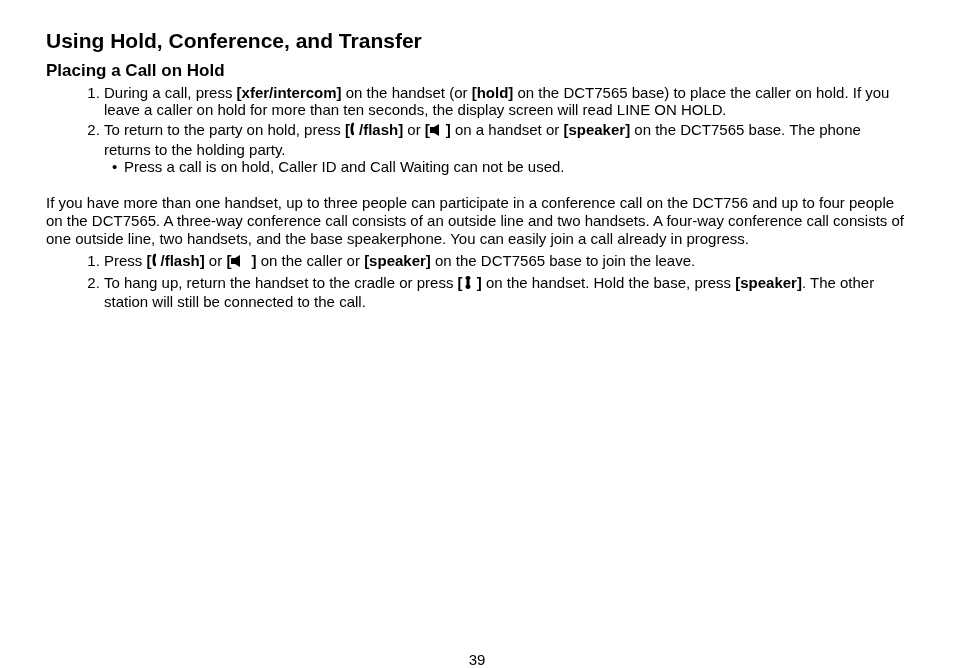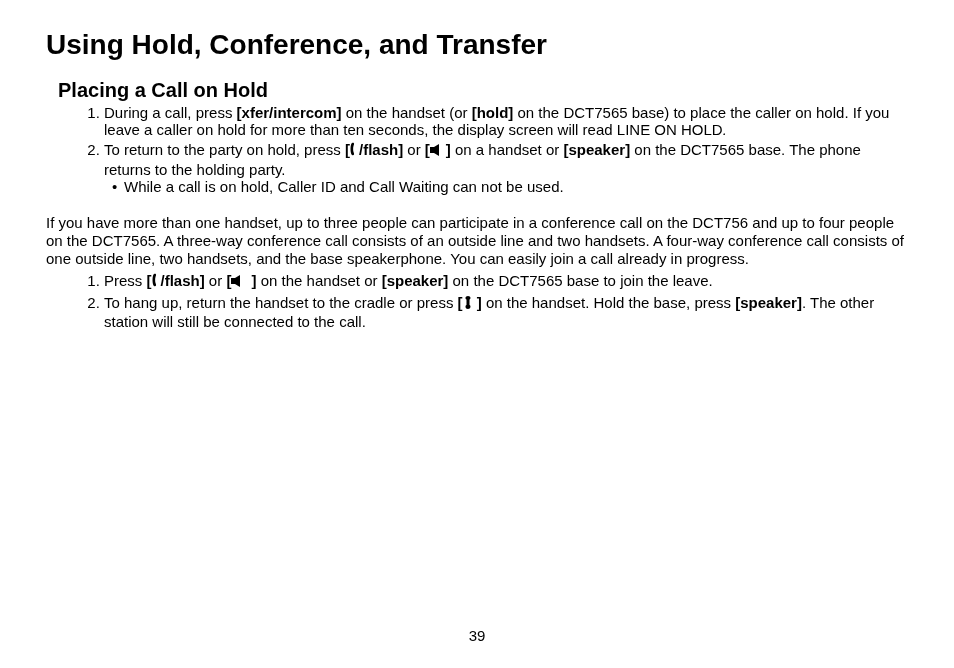--- a/index.html
+++ b/index.html
@@ -12,29 +12,29 @@
     color: #000;
   }
   .page {
     box-sizing: border-box;
     padding: 28px 46px 0 46px;
     width: 954px;
     height: 668px;
     position: relative;
   }
   h1 {
-    font-size: 28px;
+    font-size: 21px;
     font-weight: bold;
-    margin: 0 0 16px 0;
+    margin: 0 0 8px 0;
     line-height: 1.2;
   }
   h2 {
-    font-size: 20px;
+    font-size: 17px;
     font-weight: bold;
-    margin: 2px 0 2px 12px;
+    margin: 2px 0 2px 0;
     line-height: 1.2;
   }
   ol {
     margin: 0 0 4px 0;
     padding-left: 58px;
     font-size: 15px;
     line-height: 1.18;
   }
   ol > li {
     margin-bottom: 2px;
@@ -61,21 +61,21 @@
     margin: 18px 0 4px 0;
   }
   .b { font-weight: bold; text-align: center; }
   .i { font-style: italic; }
   .icon-phone, .icon-speaker, .icon-end {
     display: inline-block;
     vertical-align: -2px;
   }
   .page-number {
     position: absolute;
-    bottom: 24px;
+    bottom: 0;
     left: 0;
     width: 954px;
     text-align: center;
     font-size: 15px;
   }
   .inner-notes {
     margin-left: 0;
   }
 </style>
 </head>
@@ -92,36 +92,36 @@
       <span>During a call, press </span><span class="b">[xfer/intercom]</span><span> on the handset (or </span><span class="b">[hold]</span><span> on the DCT7565 base) to place the caller on hold. If you leave a caller on hold for more than ten seconds, the display screen will read LINE ON HOLD</span><span class="i">.</span>
     </li>
     <li>
       <span>To return to the party on hold, press </span><span class="b">[</span><span class="icon-phone"><svg width="9" height="15" viewBox="0 0 9 15">
             <path d="M2 1 C5 0 4 3 3.5 4 C3 5 3 9 3.5 10 C4 11 5 14 2 13 C0 12 0 2 2 1 Z" fill="#000"></path>
           </svg></span><span class="b">/flash]</span><span> or </span><span class="b">[</span><span class="icon-speaker"><svg width="16" height="14" viewBox="0 0 16 14">
             <rect x="0" y="4" width="4" height="6" fill="#000"></rect>
             <path d="M4 4 L9 1 L9 13 L4 10 Z" fill="#000"></path>
           </svg></span><span class="b">]</span><span> on a handset or </span><span class="b">[speaker]</span><span> on the DCT7565 base. The phone returns to the holding party.</span>
       <ul class="inner-notes">
-        <li><span>While a call is on hold, Caller ID and Call Waiting can not be used.</span></li>
+        <li><span>Press a call is on hold, Caller ID and Call Waiting can not be used.</span></li>
       </ul>
     </li>
   </ol>
 
 
   <div class="para">If you have more than one handset, up to three people can participate in a conference call on the DCT756 and up to four people on the DCT7565. A three-way conference call consists of an outside line and two handsets. A four-way conference call consists of one outside line, two handsets, and the base speakerphone. You can easily join a call already in progress.</div>
 
   <ol>
     <li>
       <span>Press </span><span class="b">[</span><span class="icon-phone"><svg width="9" height="15" viewBox="0 0 9 15">
             <path d="M2 1 C5 0 4 3 3.5 4 C3 5 3 9 3.5 10 C4 11 5 14 2 13 C0 12 0 2 2 1 Z" fill="#000"></path>
           </svg></span><span class="b">/flash]</span><span> or </span><span class="b">[</span><span class="icon-speaker"><svg width="16" height="14" viewBox="0 0 16 14">
             <rect x="0" y="4" width="4" height="6" fill="#000"></rect>
             <path d="M4 4 L9 1 L9 13 L4 10 Z" fill="#000"></path>
-          </svg></span><span class="b"> ]</span><span> on the handset or </span><span class="b">[speaker]</span><span> on the DCT7565 base to join the leave.</span>
+          </svg></span><span class="b"> ]</span><span> on the caller or </span><span class="b">[speaker]</span><span> on the DCT7565 base to join the leave.</span>
     </li>
     <li>
       <span>To hang up, return the handset to the cradle or press </span><span class="b">[</span><span class="icon-end"><svg width="10" height="15" viewBox="0 0 10 15">
             <path d="M5 1 C8 1 8 4 6.5 4.5 L6.5 10 C8 10.5 8 14 5 14 C2 14 2 10.5 3.5 10 L3.5 4.5 C2 4 2 1 5 1 Z" fill="#000"></path>
           </svg></span><span class="b"> ]</span><span> on the handset. Hold the base, press </span><span class="b">[speaker]</span><span>. The other station will still be connected to the call.</span>
     </li>
   </ol>
 
   <div class="page-number">39</div>
 </div>

